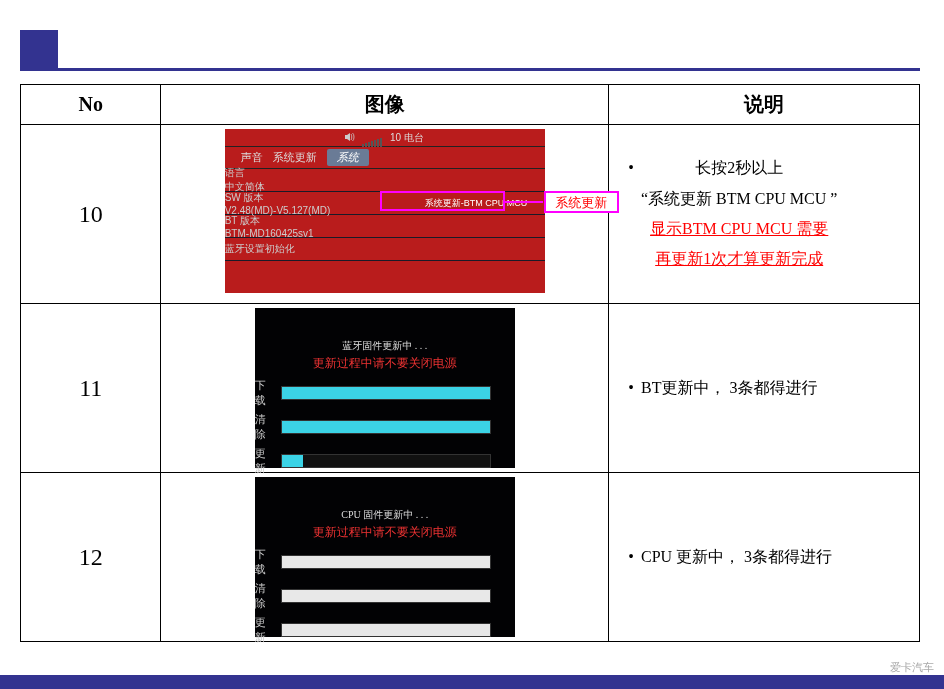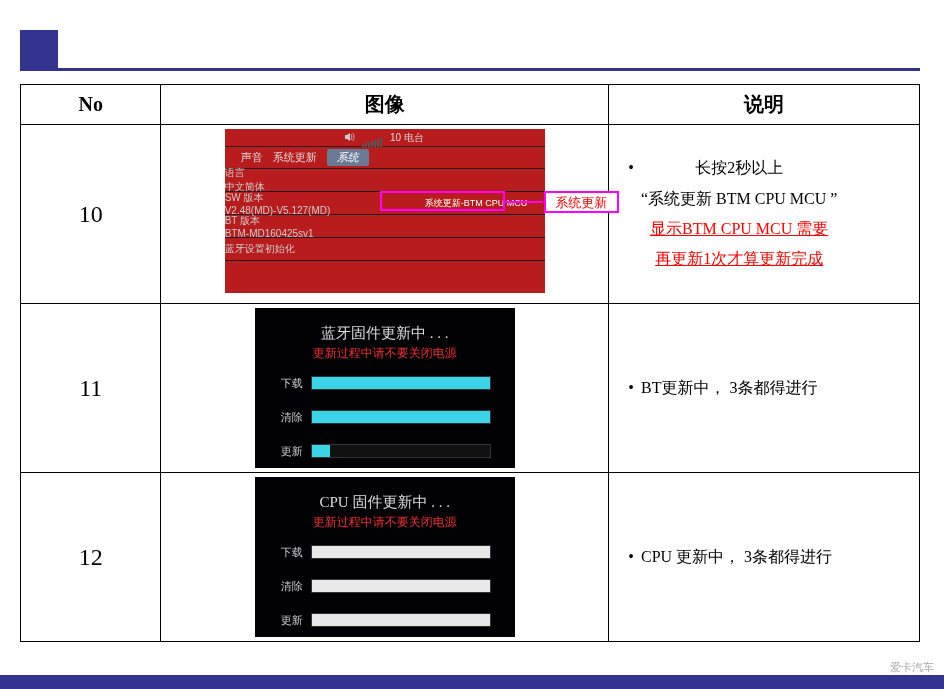--- a/index.html
+++ b/index.html
@@ -98,24 +98,24 @@
   .scr10 .magentaLabel {
     position:absolute; left:319px; top:62px; width:75px; height:22px;
     border:2px solid magenta; background:#fff; color:#f00;
     font-size:13px; text-align:center; line-height:20px;
     font-family:"SimSun",serif;
   }
   .imgwrap10 { position:relative; height:170px; }
 
   
   .scrP { width: 260px; height: 160px; margin:0 auto; background:#020204; position:relative; }
-  .scrP .hdr { color:#ddd; font-size:15px; text-align:center; padding-top:16px; }
+  .scrP .hdr { color:#ddd; font-size:10px; text-align:center; padding-top:31px; }
   .scrP .hdr2 { color:#e33; font-size:12px; text-align:center; padding-top:2px; }
   .scrP .prow { display:flex; align-items:center; height:26px; margin-top:8px; }
-  .scrP .prow .lbl { width:56px; text-align:right; padding-right:8px; color:#ccc; font-size:11px;}
+  .scrP .prow .lbl { width:26px; text-align:right; padding-right:20px; color:#ccc; font-size:11px;}
   .scrP .prow .bar {
     flex:1; height:14px; margin-right:24px; background:#111; border:1px solid #333; position:relative;
   }
   .scrP .prow .bar .fill { position:absolute; left:0; top:0; bottom:0; }
   .cyan .fill { background:#3bd3e6; }
   .white .fill { background:#e8e8e8; }
   .footer-bar {
     position:absolute; left:0; bottom:0; width:944px; height:14px; background:#333390;
   }
   .footer-text {

